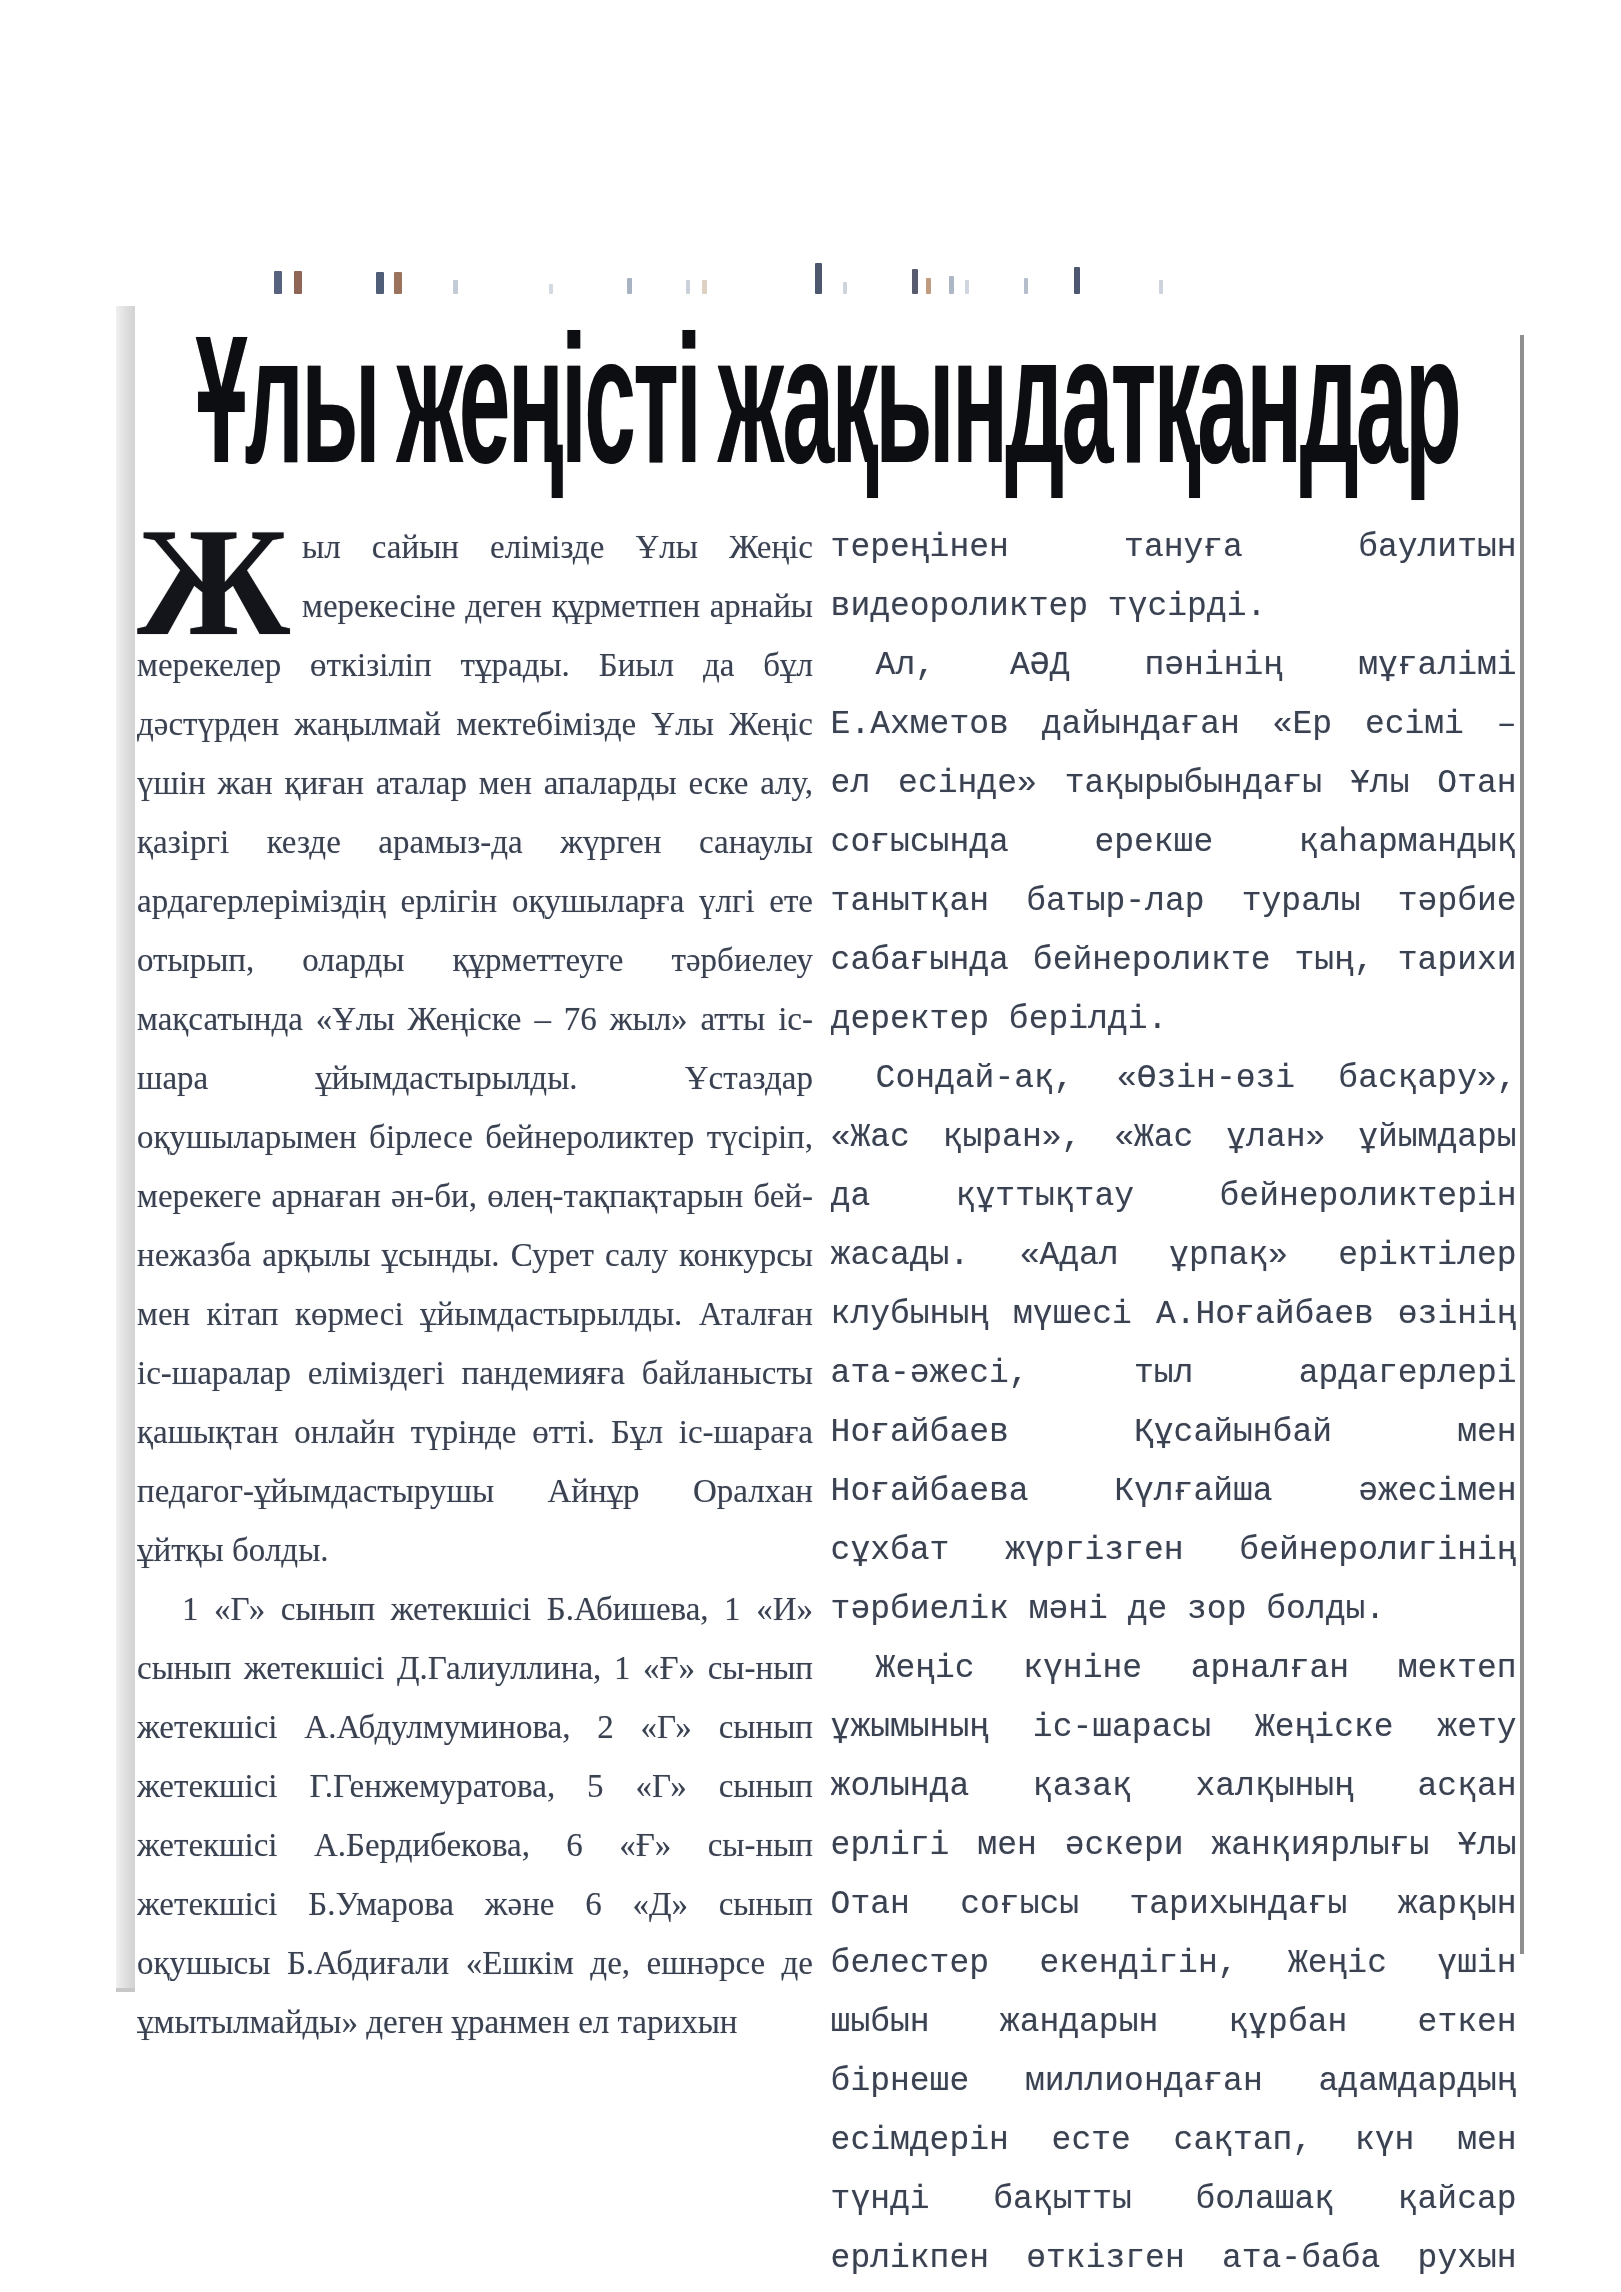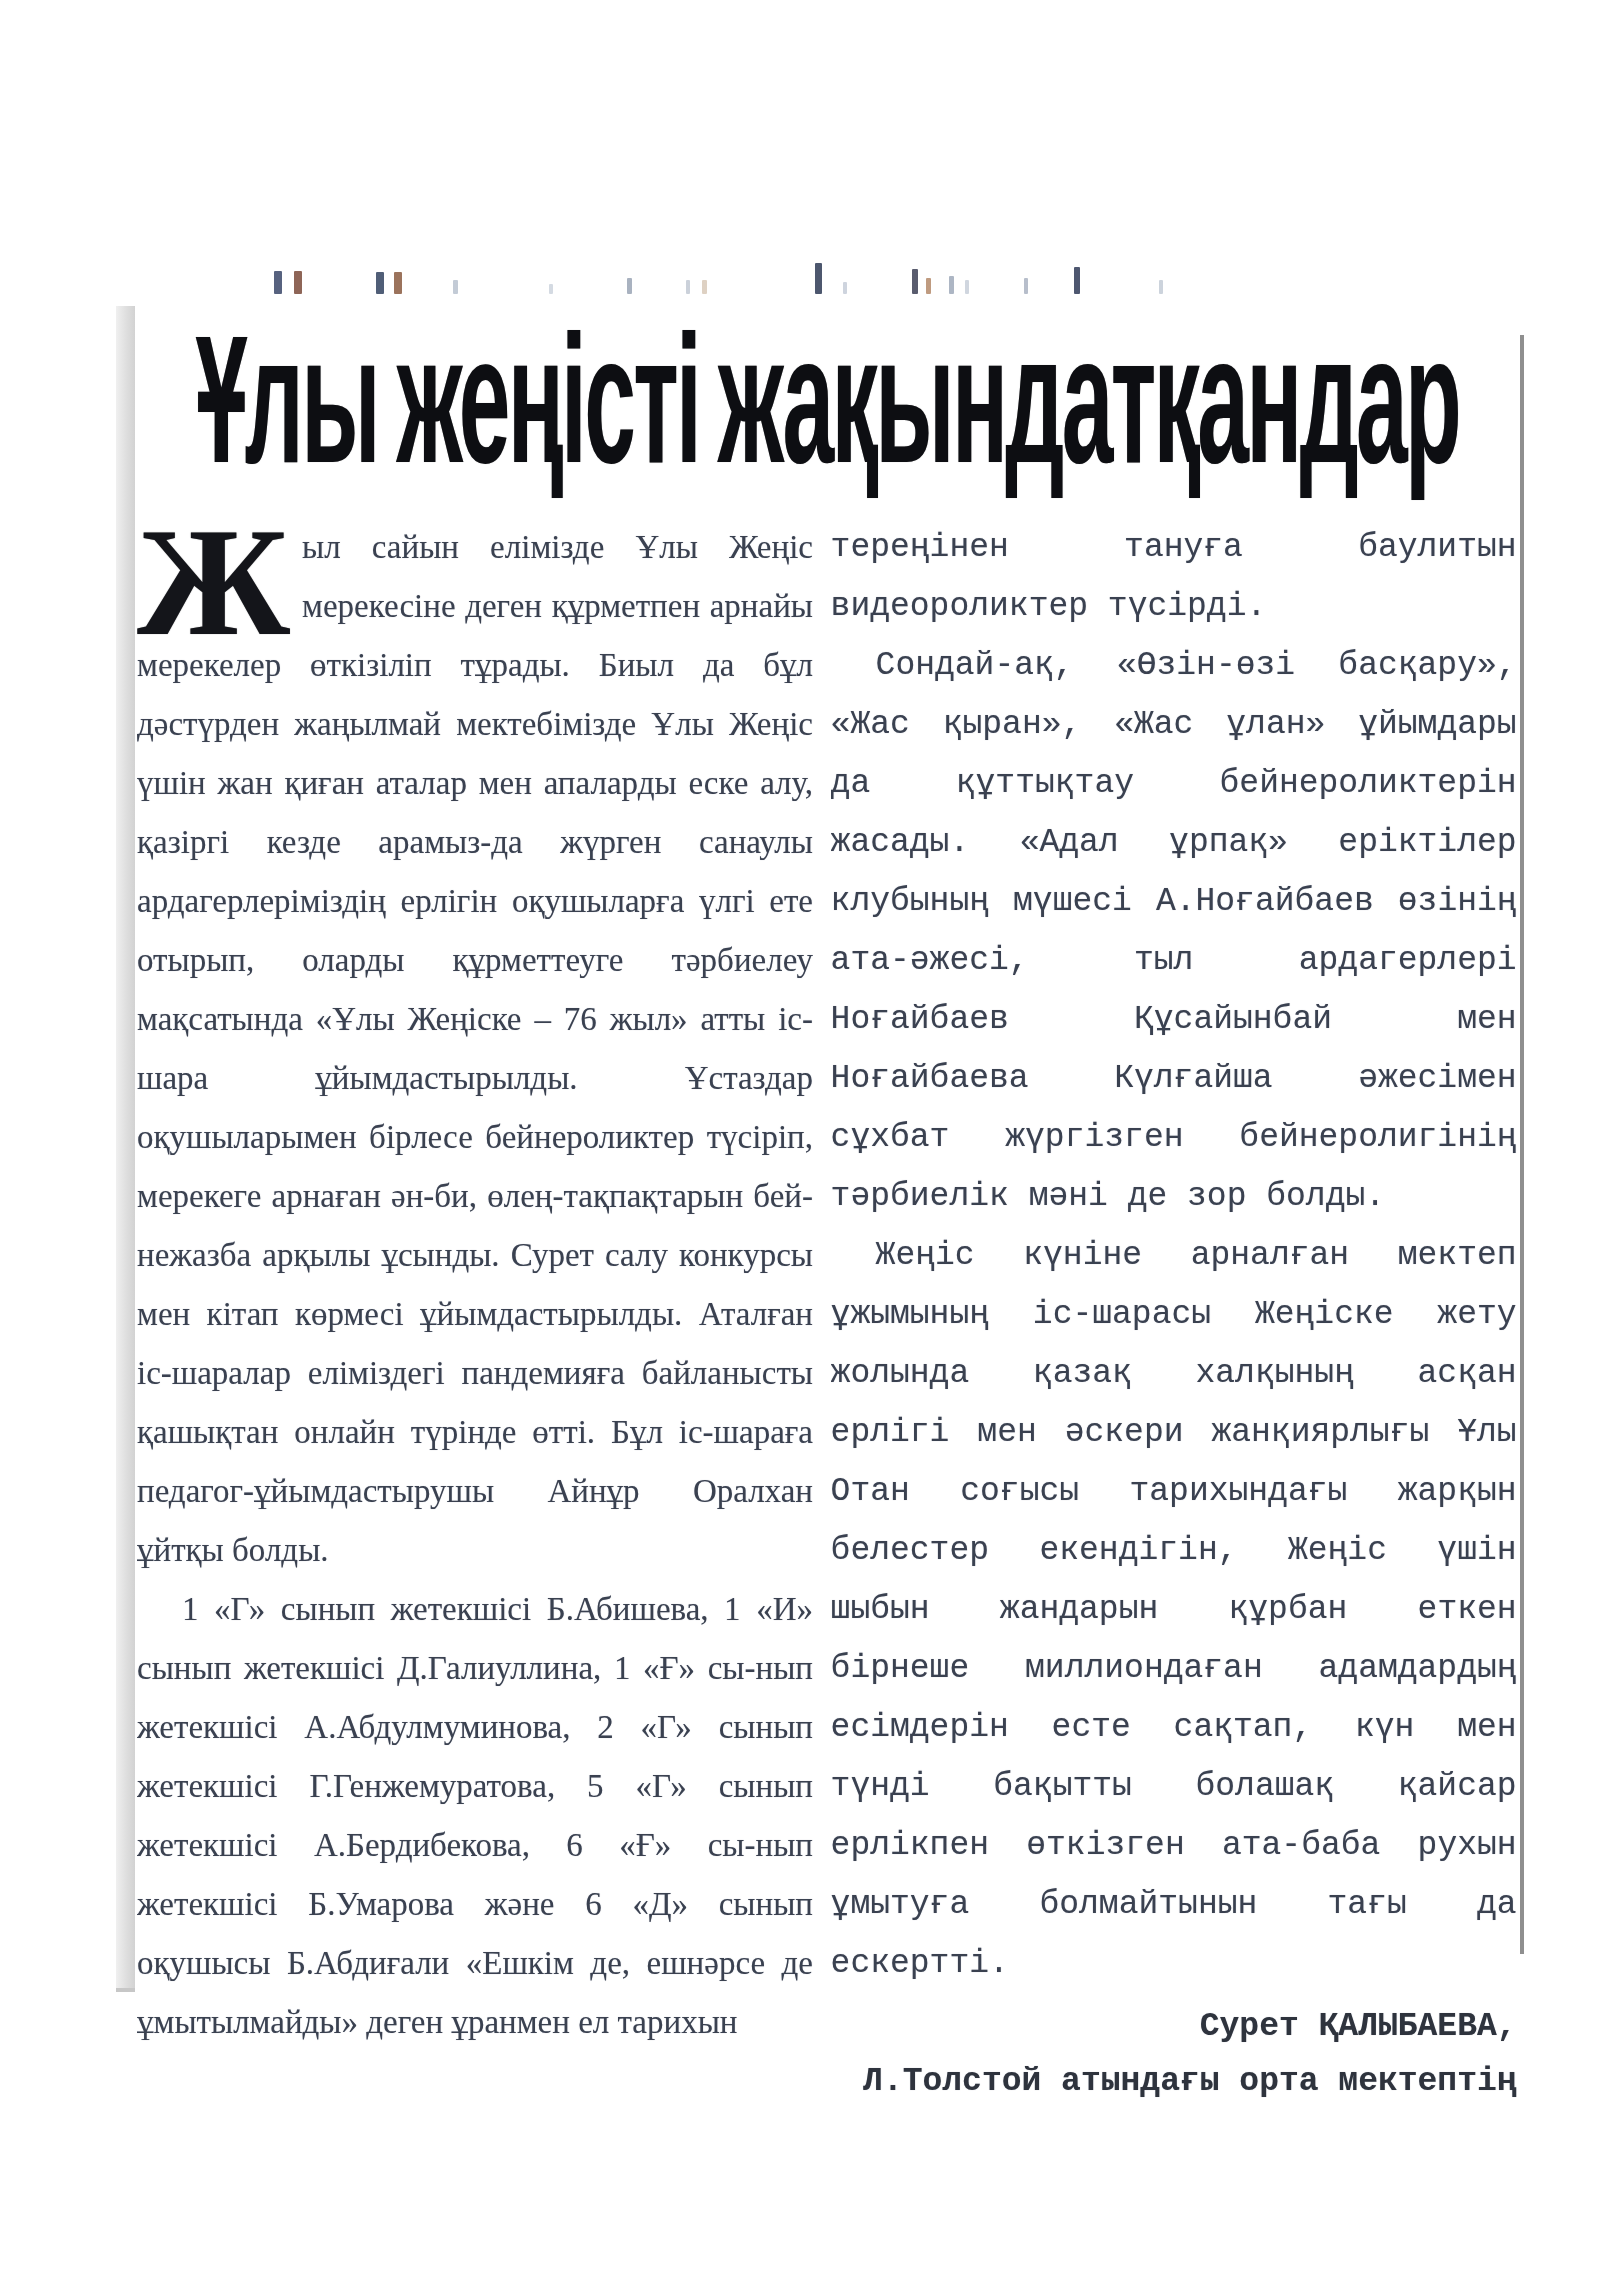--- a/index.html
+++ b/index.html
@@ -89,20 +89,21 @@
 
   <div class="body">
 
     <div class="column col1">
       <p class="para first"><span class="dropcap">Ж</span><span>ыл сайын елімізде Ұлы Жеңіс мерекесіне деген  құрметпен арнайы мерекелер өткізіліп тұрады. Биыл да бұл дәстүрден жаңылмай мектебімізде Ұлы Жеңіс үшін жан қиған аталар мен апаларды еске алу, қазіргі кезде арамыз-да жүрген санаулы ардагерлеріміздің ерлігін оқушыларға үлгі ете отырып, оларды құрметтеуге тәрбиелеу мақсатында «Ұлы Жеңіске – 76 жыл» атты іс-шара ұйымдастырылды. Ұстаздар оқушыларымен бірлесе бейнероликтер түсіріп, мерекеге арнаған ән-би, өлең-тақпақтарын бей-нежазба арқылы ұсынды. Сурет салу конкурсы мен кітап көрмесі ұйымдастырылды. Аталған іс-шаралар еліміздегі пандемияға байланысты қашықтан онлайн түрінде өтті. Бұл іс-шараға педагог-ұйымдастырушы Айнұр Оралхан ұйтқы болды.</span></p>
       <p class="para indent">1 «Г» сынып жетекшісі Б.Абишева, 1 «И» сынып жетекшісі Д.Галиуллина, 1 «Ғ» сы-нып жетекшісі А.Абдулмуминова, 2 «Г» сынып жетекшісі Г.Генжемуратова, 5 «Г» сынып жетекшісі А.Бердибекова, 6 «Ғ» сы-нып жетекшісі Б.Умарова және 6 «Д» сынып оқушысы Б.Абдиғали «Ешкім де, ешнәрсе де ұмытылмайды» деген ұранмен ел тарихын</p>
     </div>
 
     <div class="column col2">
       <p class="para">тереңінен тануға баулитын видеороликтер түсірді.</p>
+      <p class="para indent">Ал, АӘД пәнінің мұғалімі Е.Ахметов дайындаған «Ер есімі – ел есінде» тақырыбындағы Ұлы Отан соғысында ерекше қаһармандық танытқан батыр-лар туралы тәрбие сабағында бейнероликте тың, тарихи  деректер берілді.</p>
       <p class="para indent">Сондай-ақ, «Өзін-өзі басқару», «Жас қыран», «Жас ұлан» ұйымдары да құттықтау бейнероликтерін жасады. «Адал ұрпақ» еріктілер клубының мүшесі А.Ноғайбаев өзінің ата-әжесі, тыл ардагерлері Ноғайбаев Құсайынбай мен Ноғайбаева Күлғайша әжесімен сұхбат жүргізген бейнеролигінің тәрбиелік мәні де зор болды.</p>
       <p class="para indent">Жеңіс күніне арналған мектеп ұжымының іс-шарасы Жеңіске жету жолында қазақ халқының асқан ерлігі мен  әскери жанқиярлығы Ұлы Отан соғысы тарихындағы жарқын белестер екендігін, Жеңіс үшін шыбын жандарын құрбан еткен бірнеше миллиондаған адамдардың есімдерін есте сақтап, күн мен түнді бақытты болашақ қайсар ерлікпен өткізген ата-баба рухын ұмытуға болмайтынын тағы да ескертті.</p>
 
       <div class="signature">
         <div>Сурет ҚАЛЫБАЕВА,</div>
         <div>Л.Толстой атындағы орта мектептің</div>
       </div>
     </div>
 
   </div>

